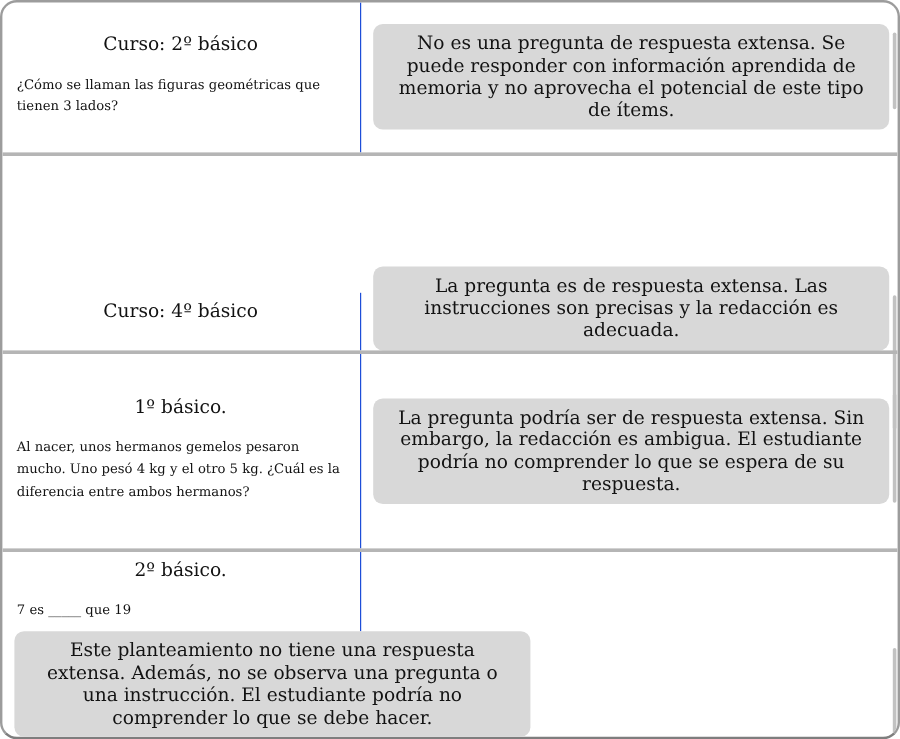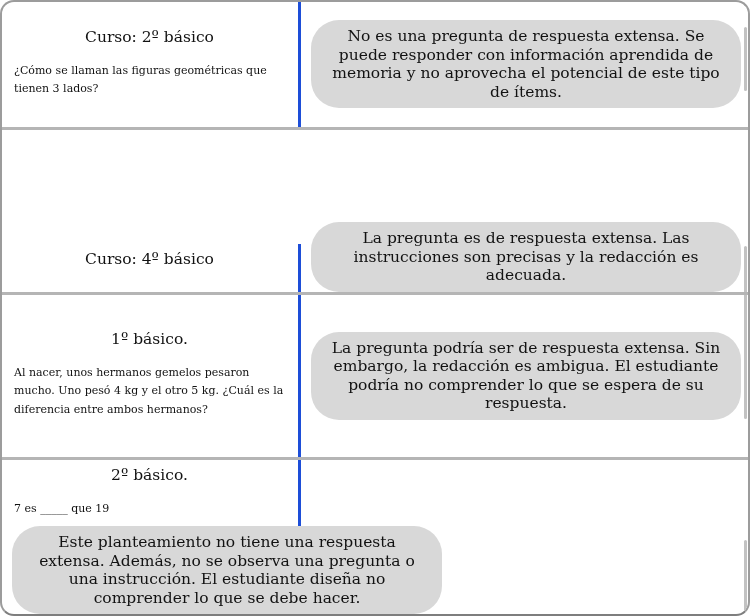--- a/index.html
+++ b/index.html
@@ -15,38 +15,38 @@
 
   .row { display:flex; box-sizing:border-box; position:relative; }
   .row + .row { border-top:3px solid #b5b5b5; }
   .row-1 { height:131px; }
   .row-2 { height:173px;align-items:flex-end; }
   .row-3 { height:173px; }
   .row-4 { height:157px;flex-direction:column; }
 
   .cell-left {
     width:299px; flex:none; box-sizing:border-box;
-    border-right:3px solid #1d4ed8;
+    border-right:1px solid #1d4ed8;
     display:flex; flex-direction:column; justify-content:center;
     padding:6px 13px 8px 12px;
   }
   .course {
     text-align:center; font-size:15.5px; line-height:18.5px;
     margin:0 0 15px 0;
   }
   .question { font-size:11px; line-height:18.5px; }
 
   .cell-right {
     flex:1; position:relative;
     display:flex; align-items:center;
     padding-left:10px; box-sizing:border-box;
   }
   .card {
     width:430px; box-sizing:border-box;
-    background:#d8d8d8; border-radius:28px;
+    background:#d8d8d8; border-radius:8px;
     padding:7px 16px; text-align:center;
     font-size:15.5px; line-height:18.5px;
   }
 
   .thumb {
     position:absolute; right:1px; width:3px;
     background:#c2c2c2; border-radius:2px;
   }
   .thumb-1 { top:25px; height:64px; }
   .thumb-2 { top:24px; height:112px; }
@@ -89,18 +89,18 @@
       <div class="thumb thumb-3"></div>
     </div>
   </div>
 
   <div class="row row-4">
     <div class="cell-left">
       <div class="course">2º básico.</div>
       <div class="question">7 es _____ que 19</div>
     </div>
     <div class="cell-right">
-      <div class="card">Este planteamiento no tiene una respuesta extensa. Además, no se observa una pregunta o una instrucción. El estudiante diseña no comprender lo que se debe hacer.</div>
+      <div class="card">Este planteamiento no tiene una respuesta extensa. Además, no se observa una pregunta o una instrucción. El estudiante podría no comprender lo que se debe hacer.</div>
       <div class="thumb thumb-4"></div>
     </div>
   </div>
 
 </div>
 
 </body></html>

